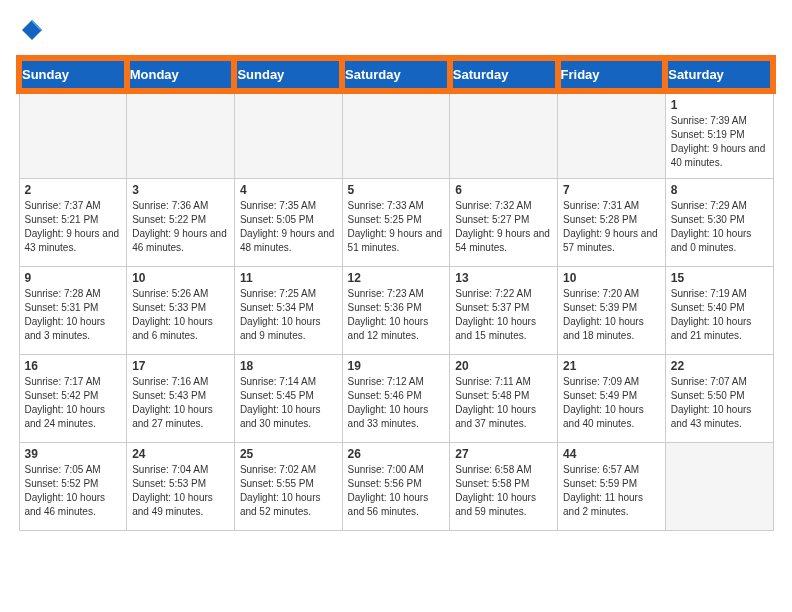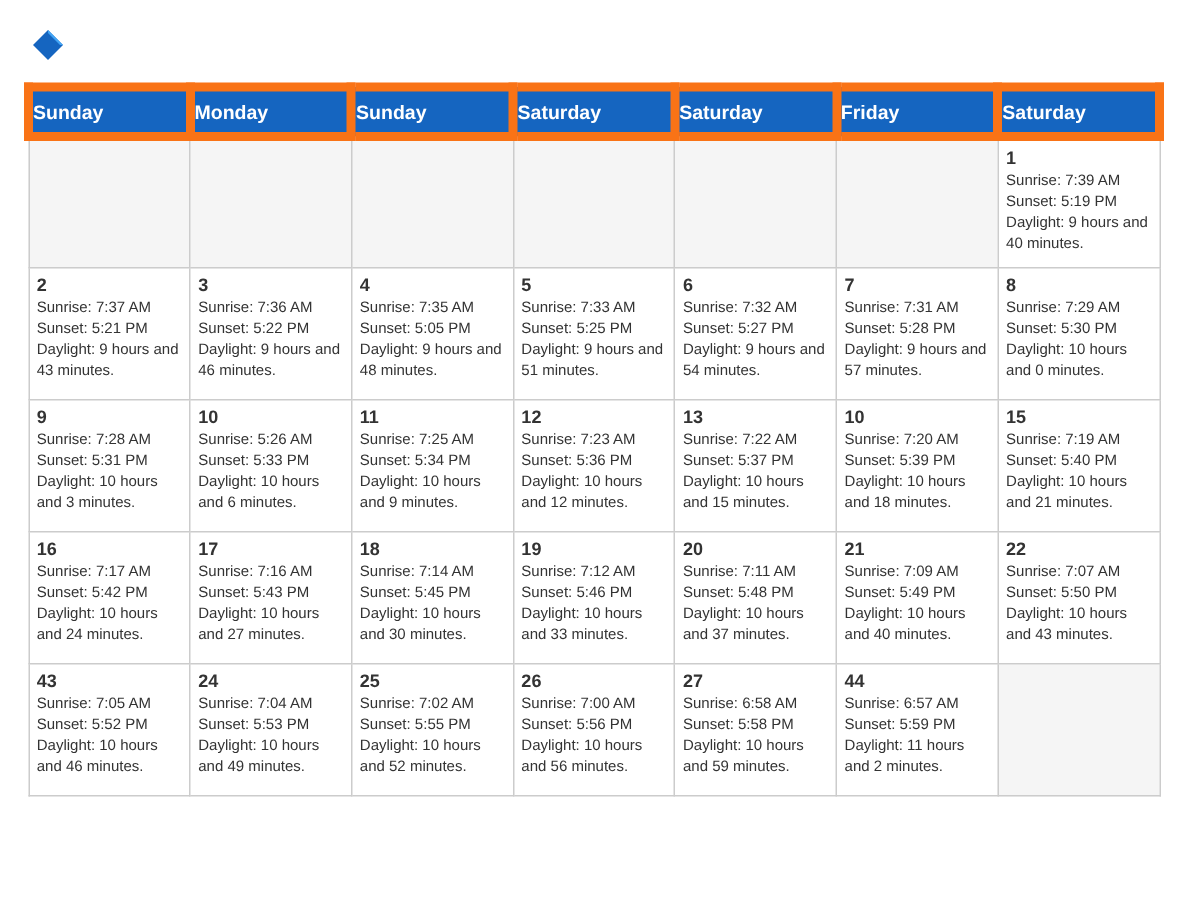--- a/index.html
+++ b/index.html
@@ -258,21 +258,21 @@
         </td>
         <td>
           <span class="day-number">22</span>
           <div class="day-info">Sunrise: 7:07 AM
 Sunset: 5:50 PM
 Daylight: 10 hours and 43 minutes.</div>
         </td>
       </tr>
       <tr>
         <td>
-          <span class="day-number">43</span>
+          <span class="day-number">39</span>
           <div class="day-info">Sunrise: 7:05 AM
 Sunset: 5:52 PM
 Daylight: 10 hours and 46 minutes.</div>
         </td>
         <td>
           <span class="day-number">24</span>
           <div class="day-info">Sunrise: 7:04 AM
 Sunset: 5:53 PM
 Daylight: 10 hours and 49 minutes.</div>
         </td>

